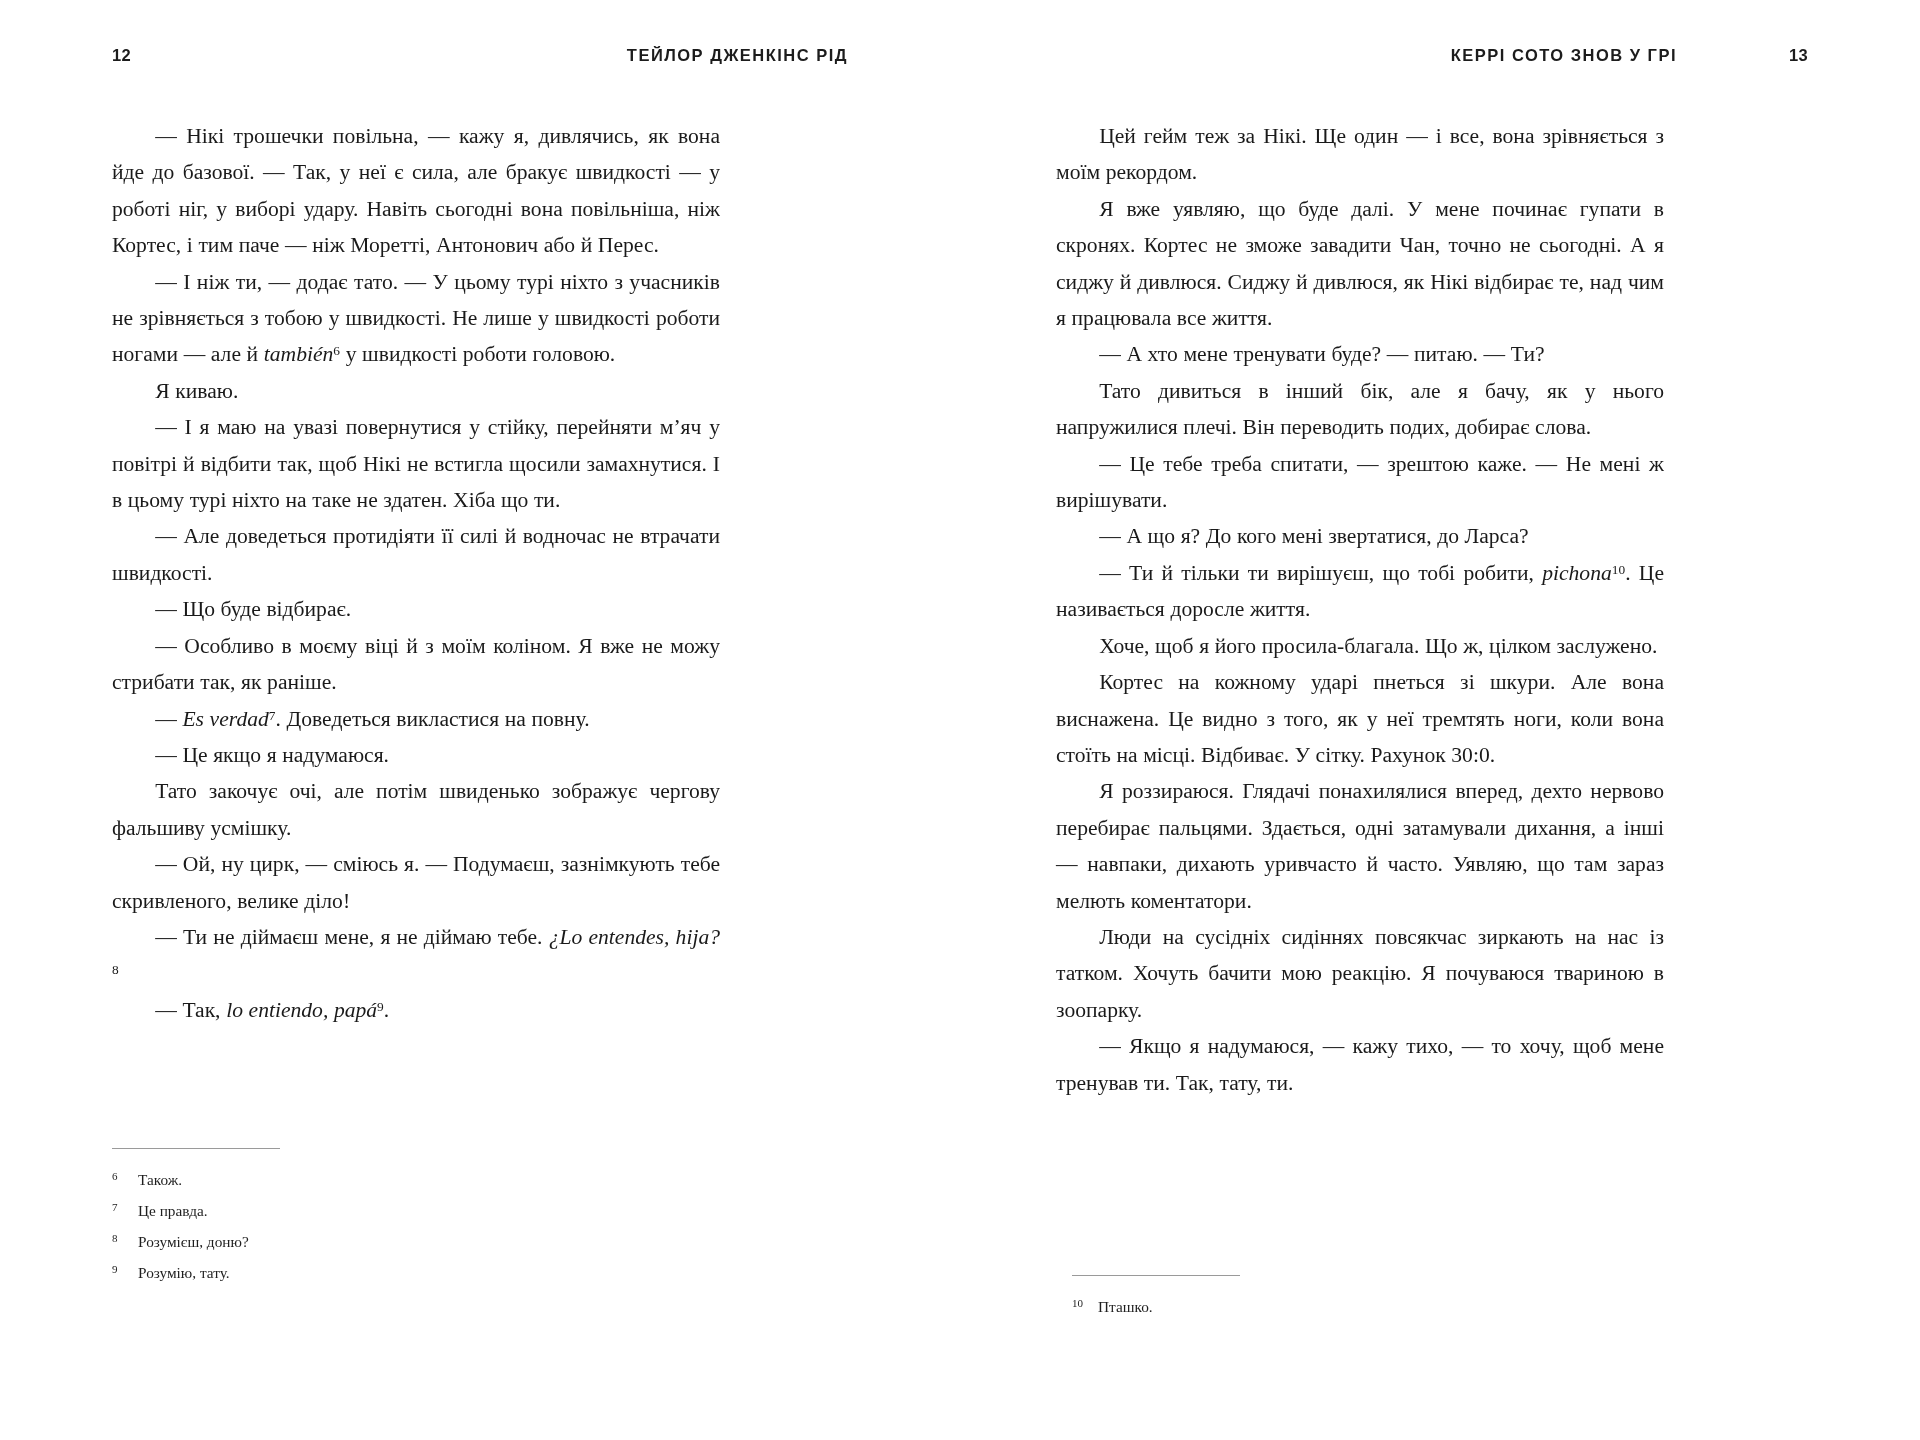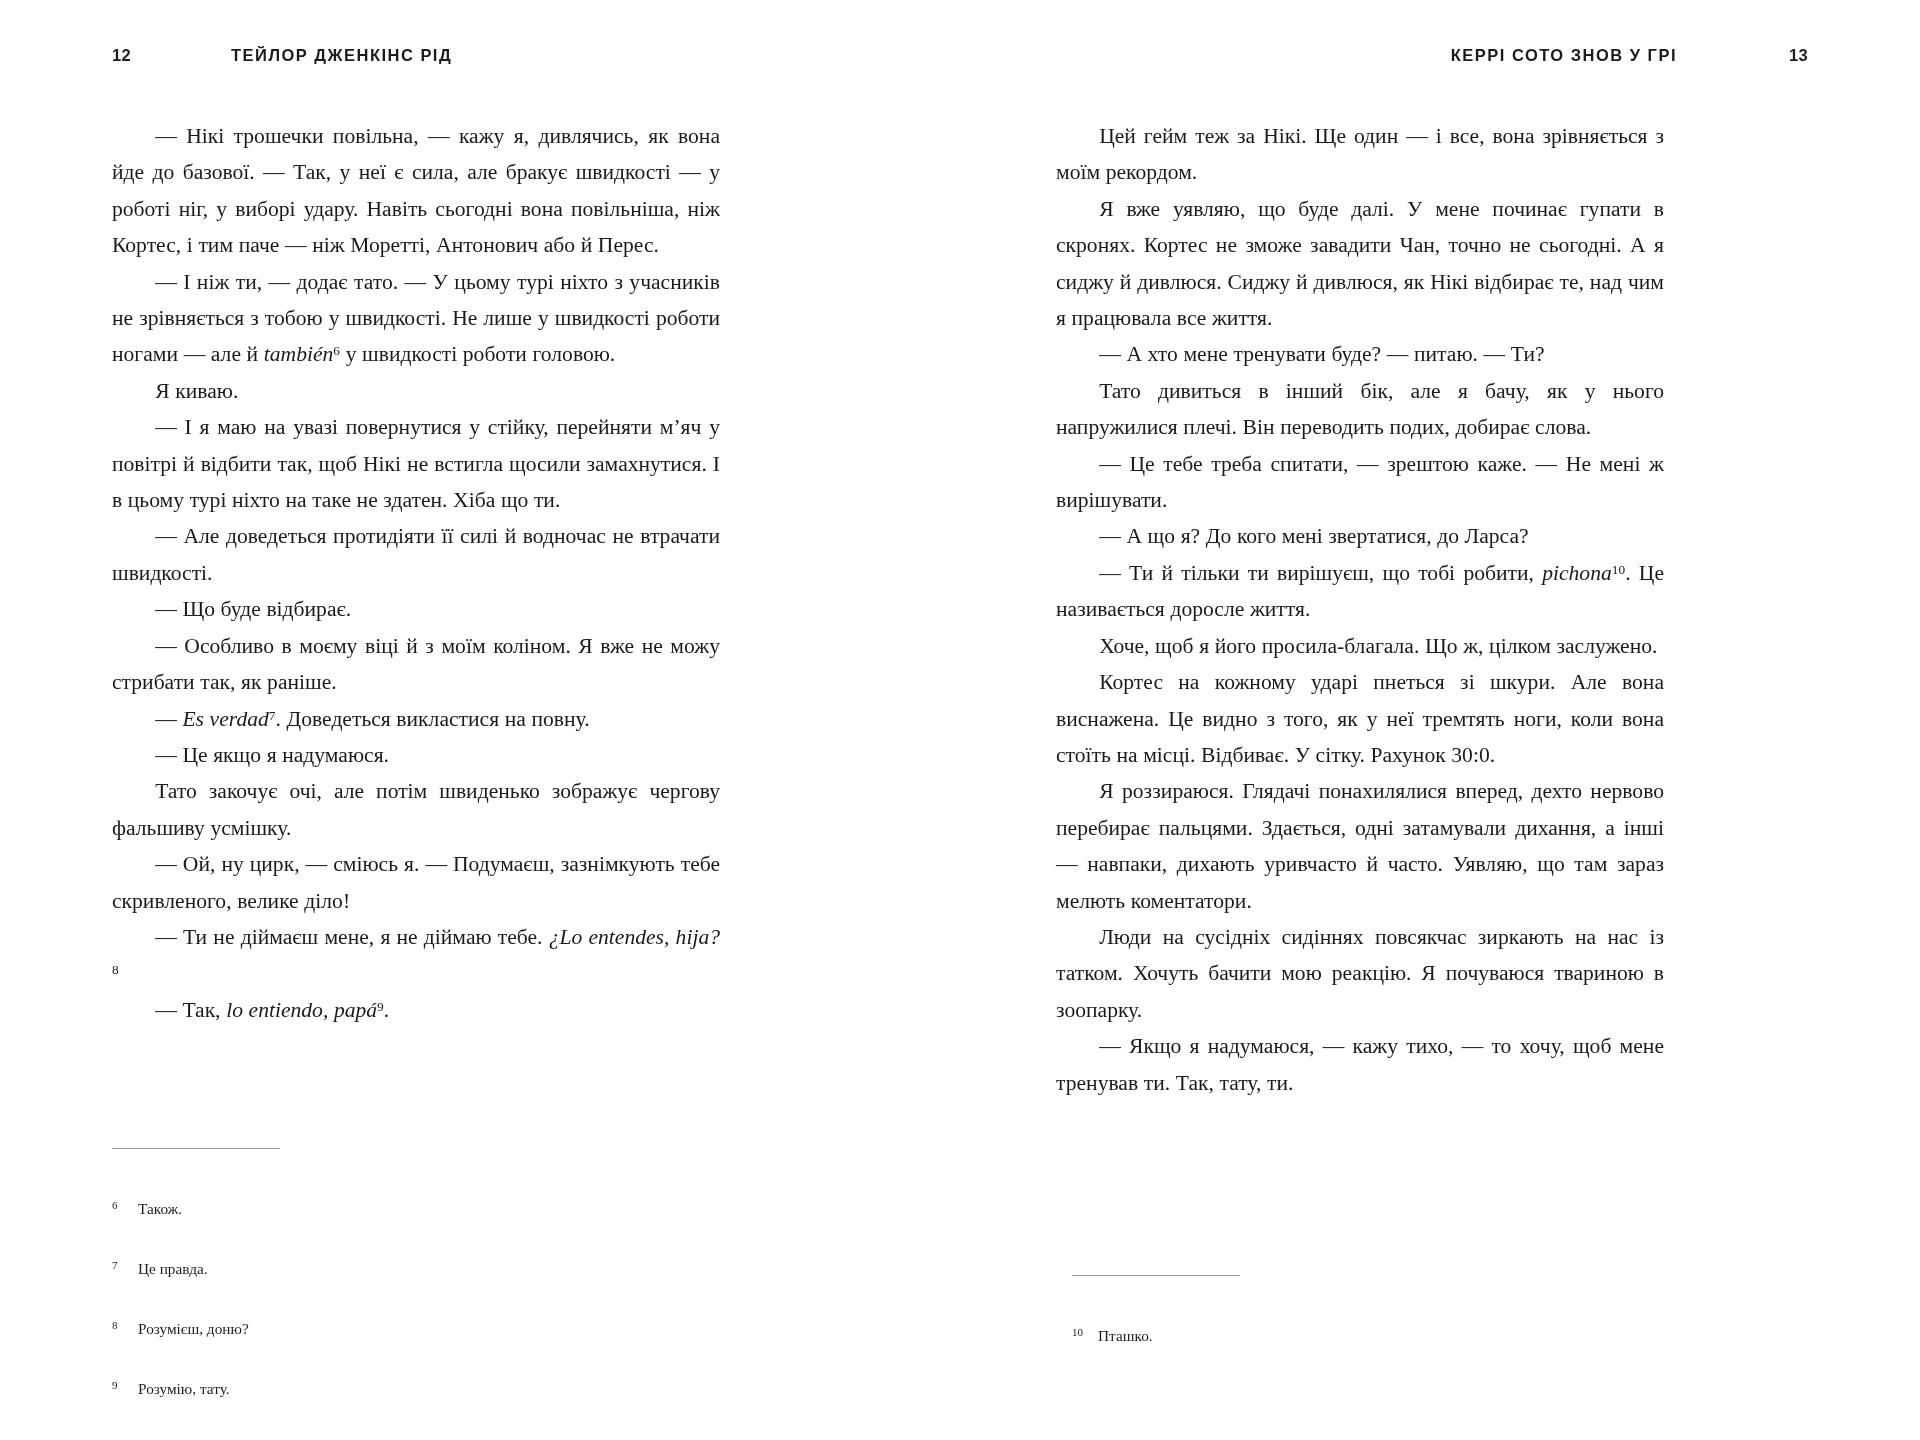--- a/index.html
+++ b/index.html
@@ -40,21 +40,21 @@
     right: 112px;
     height: 30px;
     display: flex;
     align-items: center;
     font-family: "Liberation Sans", "DejaVu Sans", sans-serif;
     font-weight: 700;
     font-size: 16.5px;
     letter-spacing: 0.09em;
     color: #1c1c1c;
   }
-  .runhead.left  { justify-content: flex-start; }
+  .runhead.left  { justify-content: space-between; }
   .runhead.right { justify-content: flex-end; text-align: right; }
 
   .folio {
     font-family: "Liberation Sans", "DejaVu Sans", sans-serif;
     font-weight: 700;
     font-size: 16.5px;
     letter-spacing: 0.02em;
     color: #1c1c1c;
   }
   .runhead.left .folio  { margin-right: 100px; }
@@ -116,21 +116,21 @@
     color: #1f1f1f;
   }
   .fn-num {
     width: 26px;
     flex: 0 0 26px;
     font-size: 11px;
     vertical-align: super;
     position: relative;
     top: -5px;
   }
-  .fn-text { flex: 1 1 auto; margin-top: 29px; }
+  .fn-text { flex: 1 1 auto; }
 </style>
 </head>
 <body>
 
 <div class="spread">
 
   <div class="page page-left">
 
     <div class="runhead left">
       <span class="folio">12</span>

